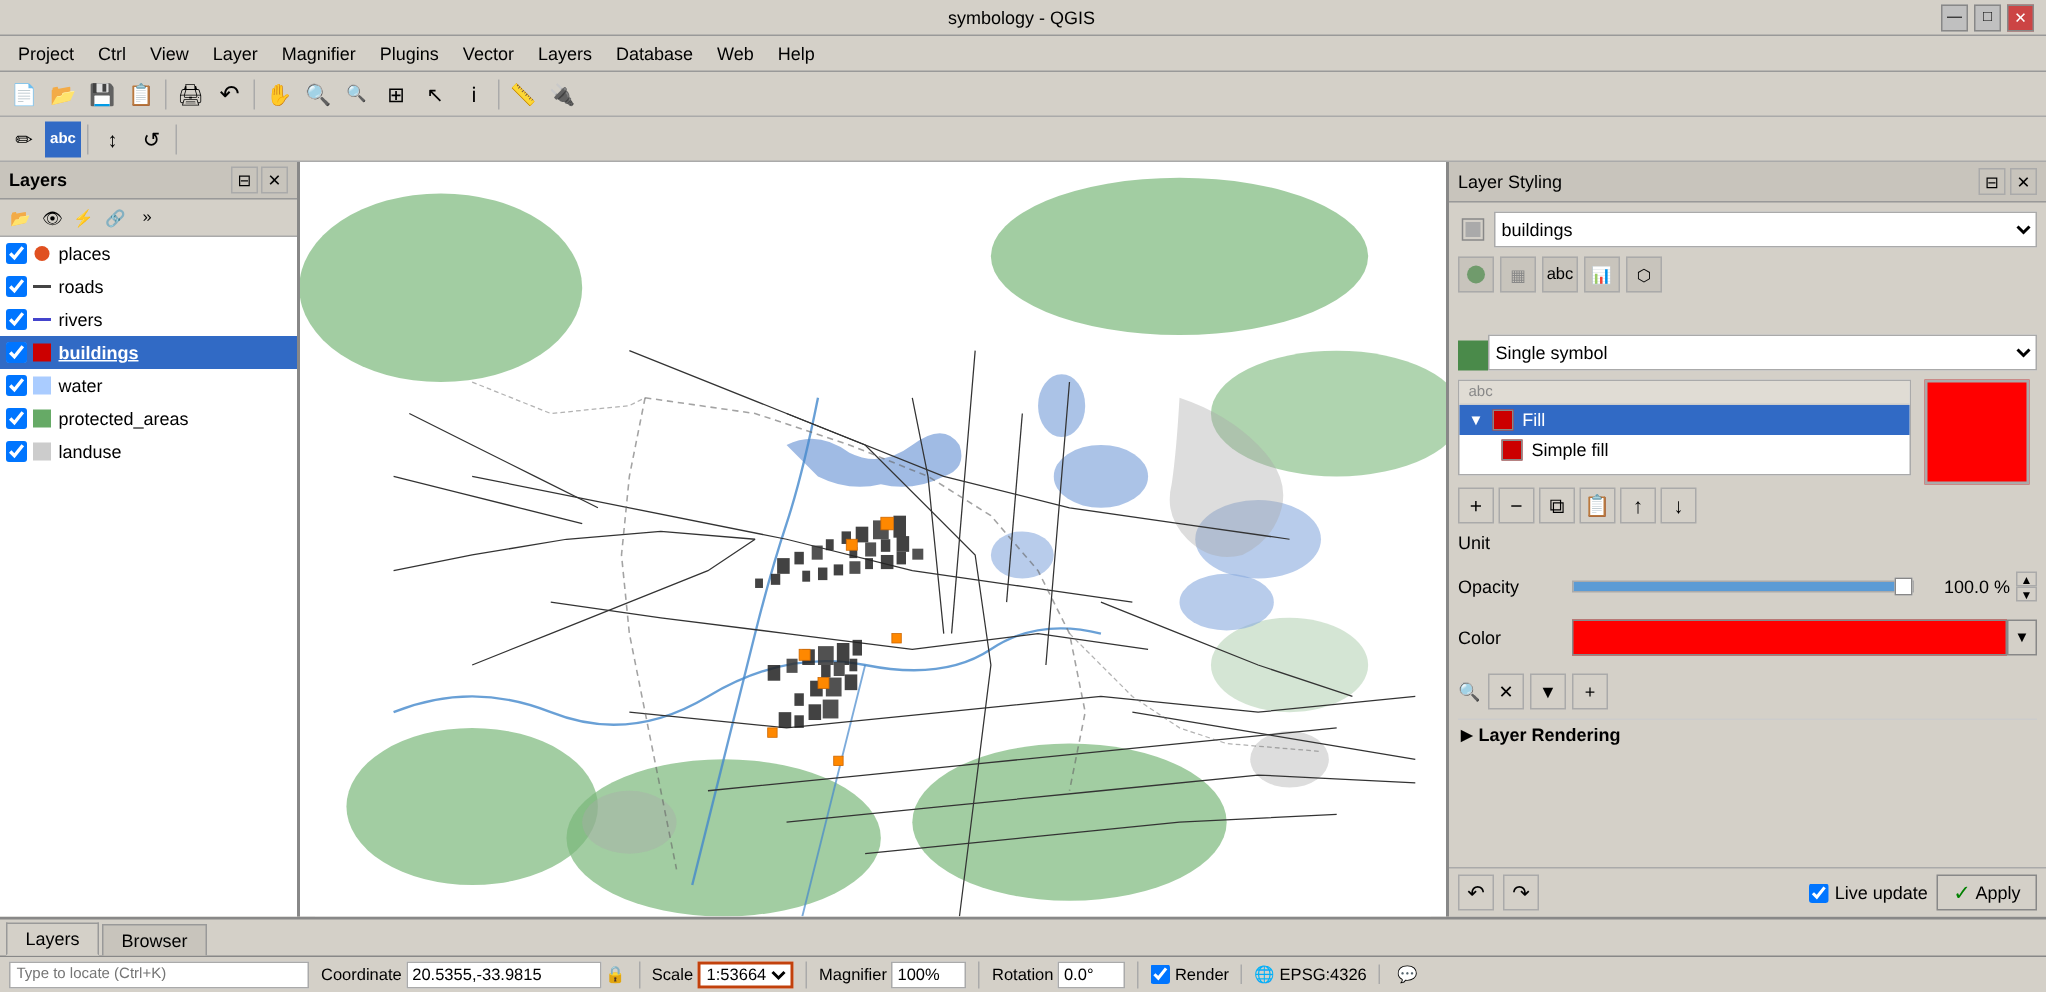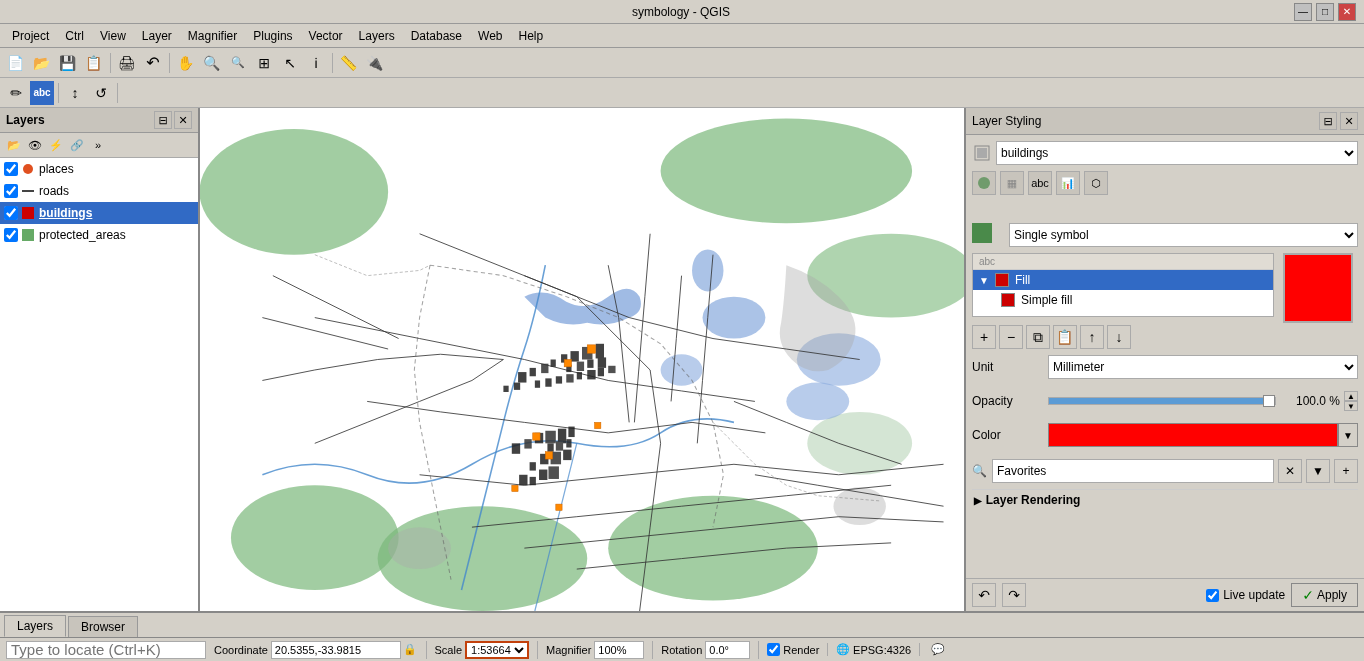--- a/index.html
+++ b/index.html
@@ -44,21 +44,21 @@
     #styling-panel { width: 400px; min-width: 400px; background: #d4d0c8; border-left: 2px solid #888; display: flex; flex-direction: column; overflow: hidden; }
     #styling-header { background: #c8c4bc; border-bottom: 1px solid #999; padding: 4px 6px; display: flex; align-items: center; justify-content: space-between; }
     #styling-header-controls { display: flex; gap: 3px; }
     
     
     .layer-select-row { display: flex; align-items: center; gap: 4px; margin-bottom: 6px; }
     .layer-select-row select { flex: 1; height: 24px; font-size: 12px; }
     .layer-select-icon { width: 20px; height: 20px; display: flex; align-items: center; justify-content: center; }
     
     
-    .symbol-type-row { display: flex; align-items: flex-start; gap: 17px; margin-bottom: 6px; margin-top: 28px; }
+    .symbol-type-row { display: flex; align-items: flex-end; gap: 0; margin-bottom: 6px; margin-top: 28px; }
     .symbol-icon { width: 20px; height: 20px; background: #4a8a4a; display: flex; align-items: center; justify-content: center; }
     .symbol-type-select { flex: 1; height: 24px; font-size: 12px; }
     
     
     #symbol-tree { background: white; border: 1px solid #aaa; margin-bottom: 6px; }
     .symbol-tree-header { background: #e0dcd4; border-bottom: 1px solid #ccc; padding: 2px 6px; display: flex; align-items: center; gap: 4px; }
     .symbol-tree-item { padding: 3px 6px; display: flex; align-items: center; gap: 6px; cursor: pointer; }
     .symbol-tree-item.selected { background: #316ac5; color: white; }
     
     
@@ -202,33 +202,54 @@
             </svg></div>
           <span class="layer-name">places</span>
         </div>
         <div class="layer-item">
           <input type="checkbox" class="layer-checkbox" checked="" style="">
           <div class="layer-icon"><svg width="14" height="14">
               <line x1="1" y1="7" x2="13" y2="7" stroke="#444444" stroke-width="2"></line>
             </svg></div>
           <span class="layer-name">roads</span>
         </div>
+        <div class="layer-item">
+          <input type="checkbox" class="layer-checkbox" checked="" style="">
+          <div class="layer-icon"><svg width="14" height="14">
+              <line x1="1" y1="7" x2="13" y2="7" stroke="#4444cc" stroke-width="2"></line>
+            </svg></div>
+          <span class="layer-name">rivers</span>
+        </div>
         <div class="layer-item selected">
           <input type="checkbox" class="layer-checkbox" checked="" style="">
           <div class="layer-icon"><svg width="14" height="14">
               <rect x="1" y="1" width="12" height="12" fill="#cc0000"></rect>
             </svg></div>
           <span class="layer-name" style="font-weight: bold;">buildings</span>
         </div>
         <div class="layer-item">
           <input type="checkbox" class="layer-checkbox" checked="" style="">
           <div class="layer-icon"><svg width="14" height="14">
+              <rect x="1" y="1" width="12" height="12" fill="#aaccff"></rect>
+            </svg></div>
+          <span class="layer-name">water</span>
+        </div>
+        <div class="layer-item">
+          <input type="checkbox" class="layer-checkbox" checked="" style="">
+          <div class="layer-icon"><svg width="14" height="14">
               <rect x="1" y="1" width="12" height="12" fill="#66aa66"></rect>
             </svg></div>
           <span class="layer-name">protected_areas</span>
+        </div>
+        <div class="layer-item">
+          <input type="checkbox" class="layer-checkbox" checked="" style="">
+          <div class="layer-icon"><svg width="14" height="14">
+              <rect x="1" y="1" width="12" height="12" fill="#cccccc"></rect>
+            </svg></div>
+          <span class="layer-name">landuse</span>
         </div>
       </div>
   </div>
 
   <div id="map-area">
     <svg id="map-svg" viewBox="0 0 710 480" xmlns="http://www.w3.org/2000/svg">
 
       <rect width="710" height="480" fill="white"></rect>
 
       <ellipse cx="80" cy="80" rx="90" ry="60" fill="#7ab87a" opacity="0.7"></ellipse>
@@ -407,25 +428,20 @@
           <div class="sym-btn">+</div>
           <div class="sym-btn">−</div>
           <div class="sym-btn">⧉</div>
           <div class="sym-btn">📋</div>
           <div class="sym-btn">↑</div>
           <div class="sym-btn">↓</div>
         </div>
 
         <div class="prop-row">
           <span class="prop-label">Unit</span>
-          <div class="prop-control">
-            <select class="prop-select">
-              <option>Millimeter</option>
-            </select>
-          </div>
         </div>
 
         <div class="prop-row">
           <span class="prop-label">Opacity</span>
           <div class="opacity-container">
             <input type="range" min="0" max="100" value="100" class="opacity-slider" style="background: linear-gradient(to right, rgb(91, 155, 213) 100%, rgb(224, 220, 212) 100%);">
             <span class="opacity-value">100.0 %</span>
             <div style="display:flex;flex-direction:column;width:14px;">
               <div style="height:10px;border:1px solid #aaa;background:#d4d0c8;display:flex;align-items:center;justify-content:center;font-size:8px;cursor:pointer;">▲</div>
               <div style="height:10px;border:1px solid #aaa;background:#d4d0c8;display:flex;align-items:center;justify-content:center;font-size:8px;cursor:pointer;">▼</div>
@@ -436,21 +452,20 @@
         <div class="prop-row">
           <span class="prop-label">Color</span>
           <div style="display:flex;flex:1;">
             <div class="color-bar"></div>
             <div class="color-dropdown-btn">▼</div>
           </div>
         </div>
 
         <div class="search-row">
           <div style="width:16px;height:16px;display:flex;align-items:center;justify-content:center;font-size:12px;">🔍</div>
-          <input type="text" class="search-input" placeholder="" value="Favorites" style="">
           <div class="search-btn">✕</div>
           <div class="search-btn">▼</div>
           <div class="search-btn">+</div>
         </div>
 
         <div class="section-header">
           <span class="section-arrow">▶</span>
           <span>Layer Rendering</span>
         </div>
 
@@ -475,21 +490,21 @@
 
 </div>
 
 <div id="bottom-bar">
   <div class="bottom-tab active">Layers</div>
   <div class="bottom-tab">Browser</div>
 </div>
 
 <div id="status-bar">
   <div style="width:200px;">
-    <input type="text" style="width: 100%; height: 18px; font-size: 15px; padding: 1px 4px; border: 1px solid rgb(170, 170, 170);" placeholder="Type to locate (Ctrl+K)">
+    <input type="text" style="width: 100%; height: 18px; font-size: 10px; padding: 1px 4px; border: 1px solid rgb(170, 170, 170);" placeholder="Type to locate (Ctrl+K)">
   </div>
   <div class="status-item">
     <span>Coordinate</span>
     <input type="text" class="status-input" style="width: 130px;" value="20.5355,-33.9815">
     <span>🔒</span>
   </div>
   <div class="status-item">
     <span>Scale</span>
     <select style="height:18px;font-size:11px;border:2px solid #c2410c;">
       <option>1:53664</option>

